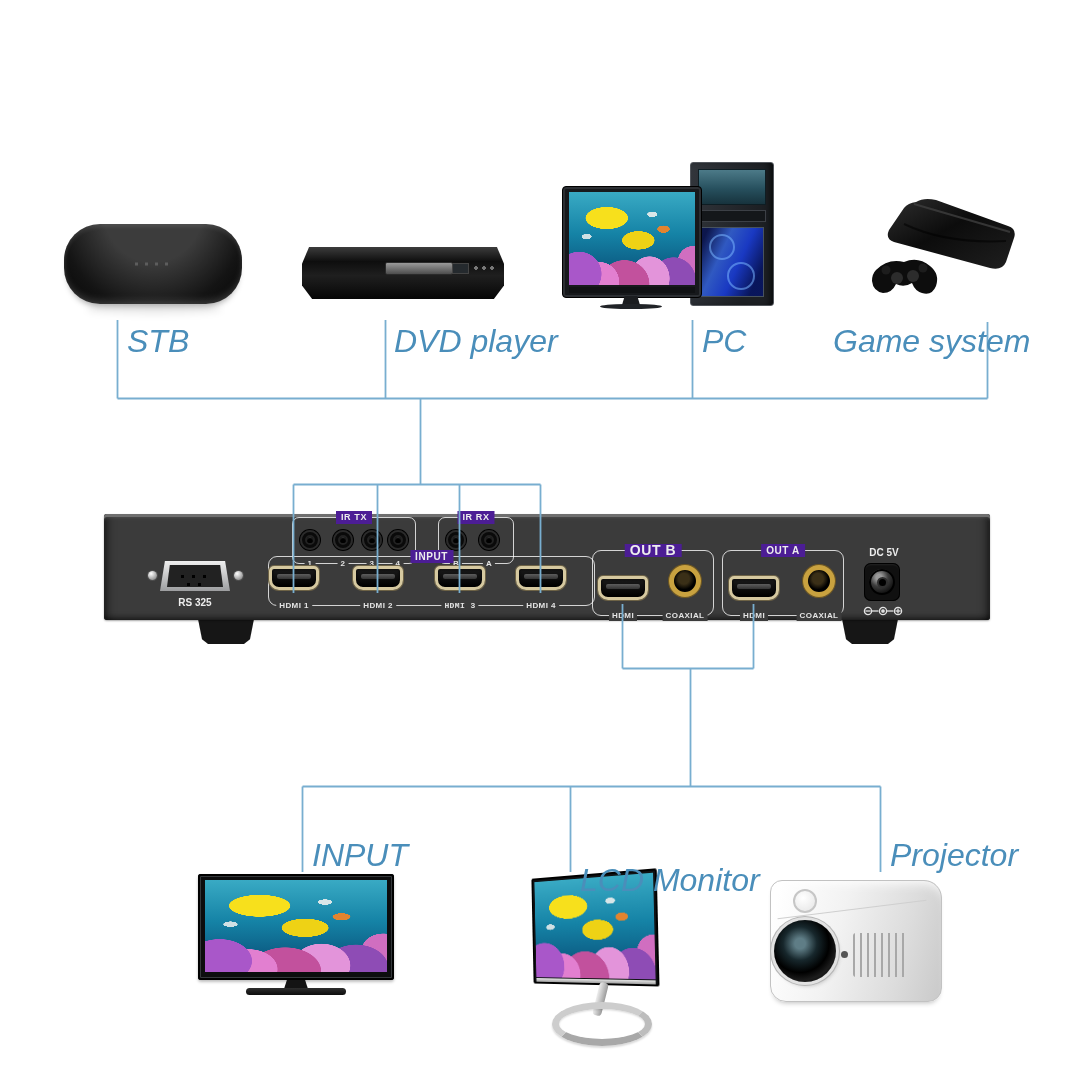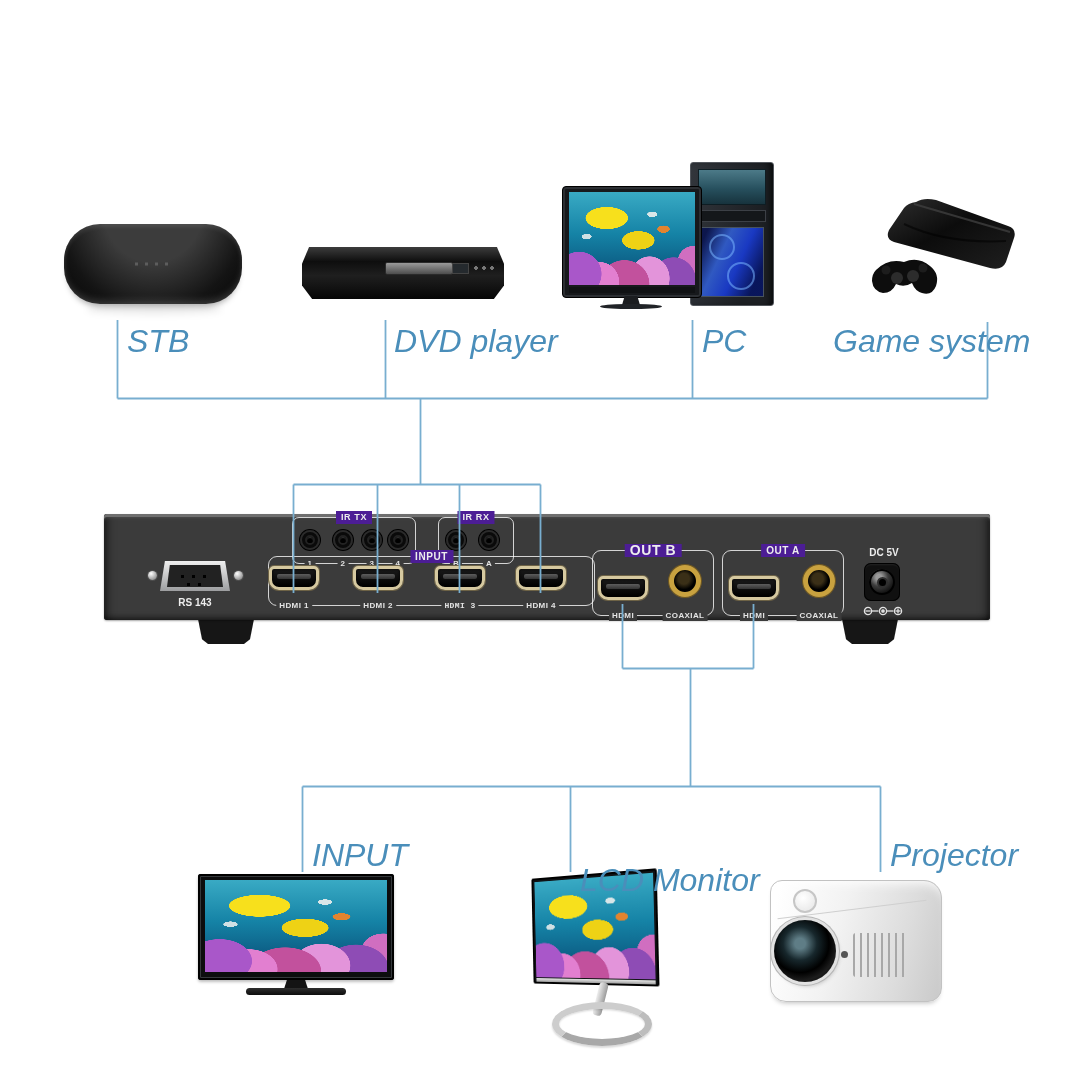--- a/index.html
+++ b/index.html
@@ -274,21 +274,21 @@
   <div class="switcher">
 
     <div class="screw" style="left:44px;top:57px;"></div>
     <div class="db9">
       <div class="db9-face">
           <div class="r1"></div>
           <div class="r2"></div>
         </div>
     </div>
     <div class="screw" style="left:130px;top:57px;"></div>
-    <div class="panel-lbl" style="left:56px;top:83px;width:70px;font-size:10px;">RS 143</div>
+    <div class="panel-lbl" style="left:56px;top:83px;width:70px;font-size:10px;">RS 325</div>
 
     <div class="grp" style="left:188px;top:3px;width:122px;height:45px;">
       <span class="gl">IR TX</span>
       <div class="jack" style="left:7px;top:12px;"></div>
       <div class="jack" style="left:40px;top:12px;"></div>
       <div class="jack" style="left:69px;top:12px;"></div>
       <div class="jack" style="left:95px;top:12px;"></div>
       <span class="pl" style="left:17px;">1</span>
       <span class="pl" style="left:50px;">2</span>
       <span class="pl" style="left:79px;">3</span>

